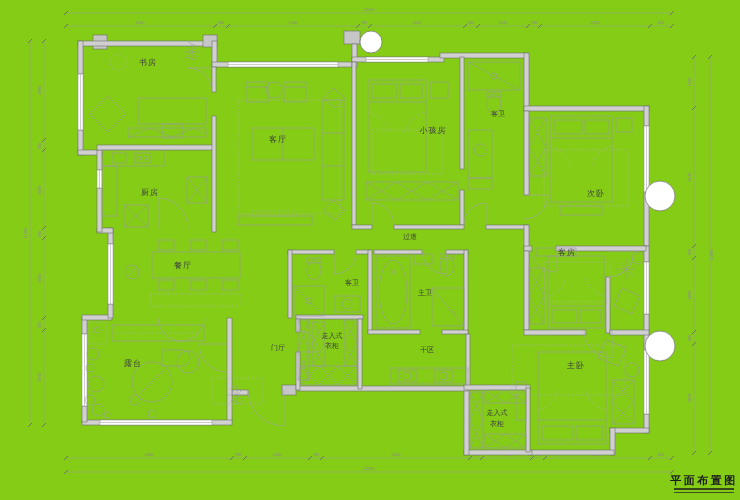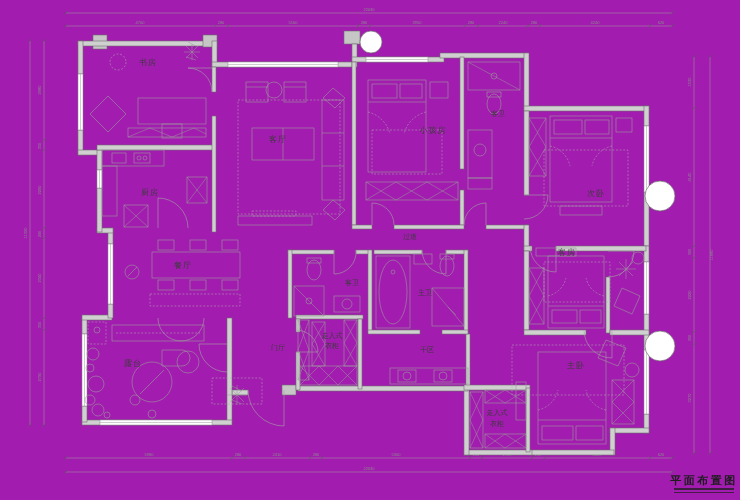--- a/index.html
+++ b/index.html
@@ -1,16 +1,16 @@
 <!DOCTYPE html>
 <html><head>
 <meta charset="utf-8">
 <style>
   html,body{margin:0;padding:0;background:#ffffff;}
-  .stage{position:relative;width:740px;height:500px;background:#a21caf;overflow:hidden;
+  .stage{position:relative;width:740px;height:500px;background:#84cc16;overflow:hidden;
          font-family:"Liberation Sans",sans-serif;}
   svg{position:absolute;left:0;top:0;}
   .wall{fill:#d0d0d0;stroke:#6e6e6e;stroke-width:.6;}
   .pillar{fill:#c6c6c6;stroke:#6e6e6e;stroke-width:.6;}
   .win{fill:#ffffff;stroke:#8a8a8a;stroke-width:.5;}
   .winline{stroke:#9a9a9a;stroke-width:.5;}
   .furn{fill:none;stroke:#9b9b9b;stroke-width:.6;}
   .furnD{fill:none;stroke:#b3b3b3;stroke-width:.5;stroke-dasharray:2 1.6;}
   .door{fill:none;stroke:#a5a5a5;stroke-width:.6;}
   .dimline{stroke:#9d9d9d;stroke-width:.5;}

